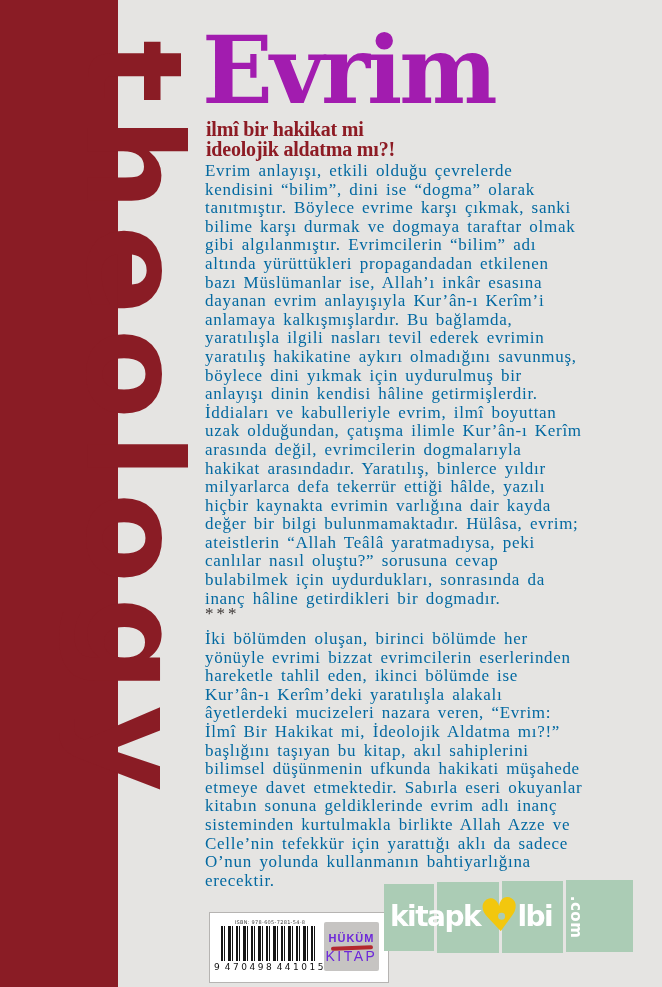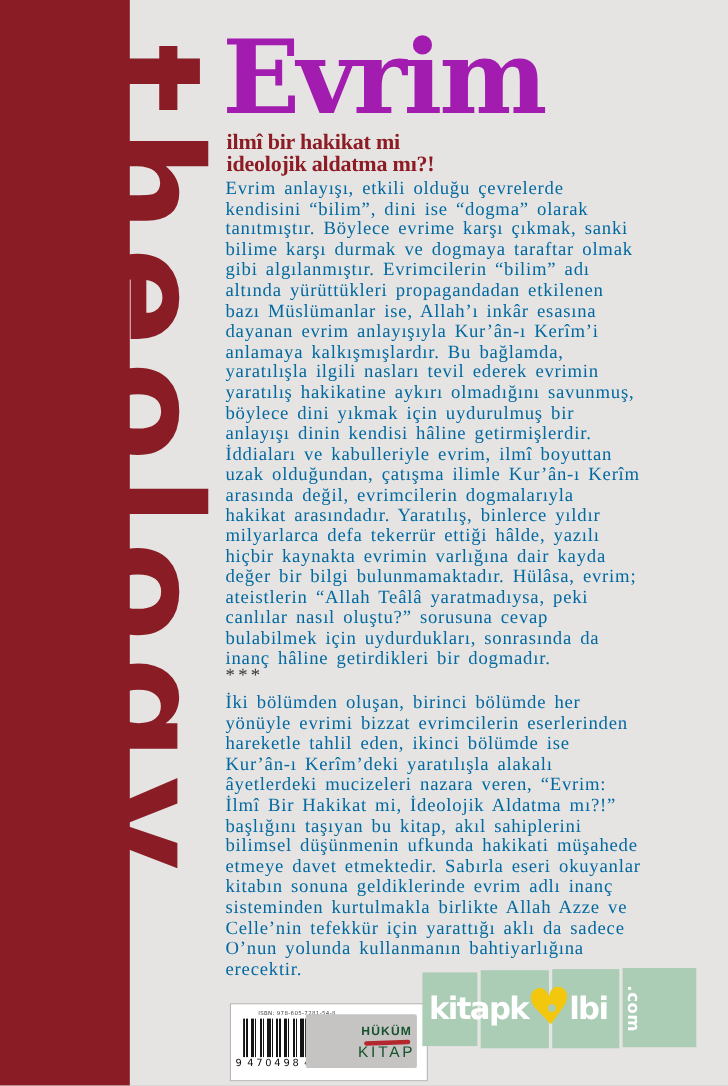--- a/index.html
+++ b/index.html
@@ -61,21 +61,21 @@
   .barcode-digits{
     position:absolute;left:4px;top:49px;width:112px;
     display:flex;justify-content:space-between;
     font-family:"DejaVu Sans",sans-serif;font-size:9px;color:#111;
   }
   .barcode-digits span{letter-spacing:2.5px;}
   .publisher-logo{
     position:absolute;right:9px;top:9px;width:55px;height:49px;
     background:#c6c4c2;border-radius:2px;
     display:flex;flex-direction:column;align-items:center;justify-content:center;
-    font-family:"Liberation Sans",sans-serif;color:#14532d;padding-left:46px;
+    font-family:"Liberation Sans",sans-serif;color:#6d28d9;
   }
   .publisher-name{font-size:11px;font-weight:bold;letter-spacing:1px;line-height:11px;}
   .publisher-brush{width:42px;height:4px;background:#b3282e;border-radius:2px;transform:rotate(-2deg);margin:2px 0;}
   .publisher-type{font-size:14px;letter-spacing:2.5px;line-height:9px;}
   
   .store-watermark{position:absolute;left:384px;top:880px;width:249px;height:74px;}
   .store-watermark .block{position:absolute;background:#abccb5;}
   .block-1{left:0;top:4px;width:50px;height:67px;}
   .block-2{left:53px;top:2px;width:62px;height:71px;}
   .block-3{left:118px;top:1px;width:61px;height:72px;}

